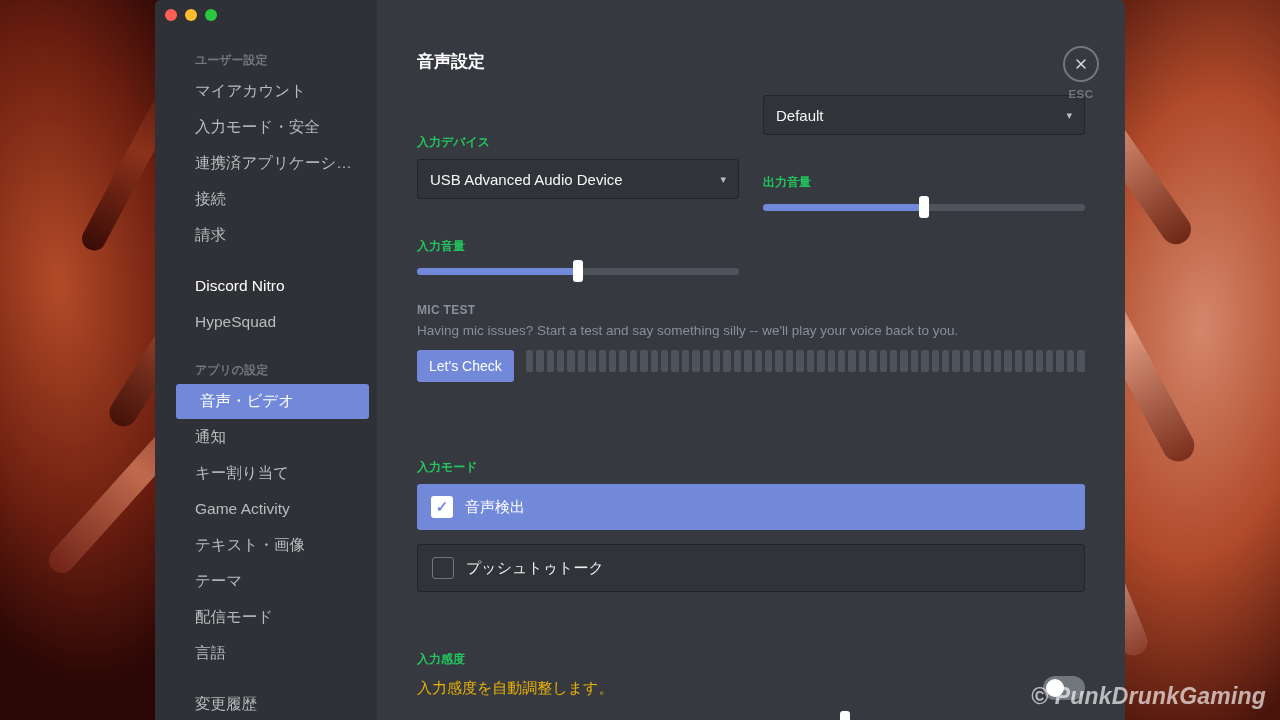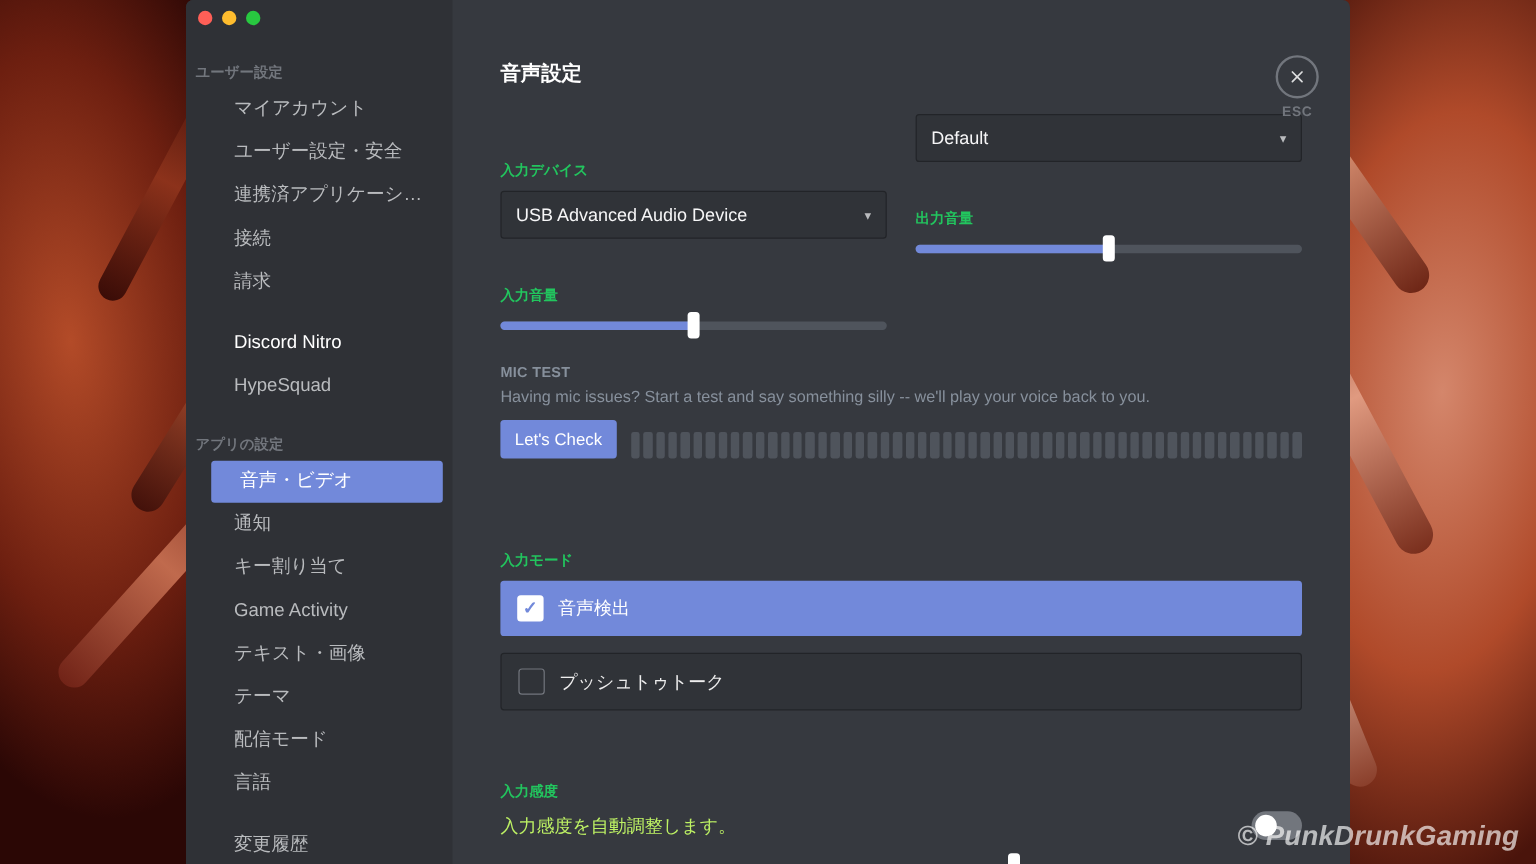--- a/index.html
+++ b/index.html
@@ -23,53 +23,53 @@
 .wallpaper .s5 { right: 20px; top: 320px; width: 280px; height: 32px; background: linear-gradient(90deg,#7a2f1d,#e09a80,#7a2f1d); transform: rotate(62deg); }
 .wallpaper .s6 { right: 60px; top: 520px; width: 260px; height: 28px; background: linear-gradient(90deg,#8a3f2b,#e7b39d,#8a3f2b); transform: rotate(68deg); }
 .window {
   position: absolute; left: 155px; top: 0; width: 970px; height: 720px;
   background: #36393f; display: flex; z-index: 2; border-radius: 6px 6px 0 0; overflow: hidden;
 }
 .traffic { position: absolute; left: 10px; top: 9px; display: flex; gap: 8px; z-index: 5; }
 .traffic span { width: 12px; height: 12px; border-radius: 50%; display: block; }
 .traffic .r { background: #ff5f57; } .traffic .y { background: #febc2e; } .traffic .g { background: #28c840; }
 .sidebar { width: 222px; background: #2f3136; padding-top: 44px; overflow: hidden; }
-.side-cat { color: #72767d; font-size: 12px; font-weight: 700; padding: 8px 12px 4px 8px; }
+.side-cat { color: #72767d; font-size: 12px; font-weight: 700; padding: 8px 12px 4px 40px; }
 .side-item { color: #b9bbbe; font-size: 15.5px; font-weight: 500; padding: 7px 10px 7px 24px; margin: 1px 8px 1px 16px; border-radius: 3px; cursor: pointer; line-height: 1.35; white-space: nowrap; overflow: hidden; text-overflow: ellipsis; }
 .side-item.active { background: #7289da; color: #fff; margin-left: 21px; }
 .side-item.nitro { color: #ffffff; }
 .content { flex: 1; padding: 50px 40px 0 40px; position: relative; color: #b9bbbe; overflow: hidden; }
 .content h2 { color: #fff; font-size: 17px; font-weight: 700; margin-bottom: 22px; }
 .content h3 { color: #fff; font-size: 15px; font-weight: 600; margin-bottom: 0; }
 .label-sm { color: #22c55e; font-size: 12px; font-weight: 700; text-transform: none; margin-bottom: 8px; margin-top: 39px; }
 .row2 { display: flex; gap: 24px; }
 .col { flex: 1; }
 .select { background: #303338; border: 1px solid #222428; border-radius: 3px; height: 40px;
   display: flex; align-items: center; justify-content: space-between; padding: 0 12px; color: #f6f6f7;
   font-size: 15px; cursor: pointer; margin-bottom: 18px; }
 .select .chev { color: #b9bbbe; font-size: 11px; }
 .slider { position: relative; height: 16px; margin-top: 6px; }
 .slider .track { position: absolute; left: 0; right: 0; top: 5px; height: 7px; background: #4f545c; border-radius: 4px; }
 .slider .fill { position: absolute; left: 0; top: 5px; height: 7px; background: #7289da; border-radius: 4px; }
 .slider .thumb { position: absolute; top: -3px; width: 10px; height: 22px; background: #fff; border-radius: 3px; cursor: grab; }
 .mictest-label { color: #87909c; font-size: 12px; font-weight: 700; margin-top: 24px; letter-spacing: 0.3px; }
 .mictest-desc { color: #87909c; font-size: 13.5px; margin: 6px 0 12px; }
-.mictest-row { display: flex; align-items: flex-end; gap: 12px; }
+.mictest-row { display: flex; align-items: flex-start; gap: 12px; }
 .btn-check { background: #7289da; color: #fff; border: none; border-radius: 3px; padding: 8px 12px; font-size: 14px; font-weight: 500; cursor: pointer; }
 .bars { flex: 1; display: flex; gap: 3px; height: 22px; }
 .bars span { flex: 1; background: #4f545c; border-radius: 2px; }
 .section-gap { height: 38px; }
 .mode-box { border-radius: 3px; padding: 12px 14px; display: flex; align-items: center; gap: 12px; margin-bottom: 14px; cursor: pointer; font-size: 15px; }
 .mode-box.sel { background: #7289da; color: #fff; }
 .mode-box.unsel { background: #303338; border: 1px solid #222428; color: #eee; }
 .chk { width: 22px; height: 22px; border-radius: 3px; display: flex; align-items: center; justify-content: center; }
 .mode-box.sel .chk { background: #fff; color: #7289da; font-weight: 900; font-size: 15px; }
 .mode-box.unsel .chk { border: 1.5px solid #72767d; }
 .sens-row { display: flex; align-items: center; justify-content: space-between; margin: 4px 0 14px; }
-.sens-row .txt { color: #bef264; font-size: 15px; font-weight: 500; }
+.sens-row .txt { color: #eab308; font-size: 15px; font-weight: 500; }
 .toggle { width: 42px; height: 24px; background: #72767d; border-radius: 12px; position: relative; cursor: pointer; }
 .toggle .knob { position: absolute; left: 3px; top: 3px; width: 18px; height: 18px; background: #fff; border-radius: 50%; }
 .sens-slider { position: relative; height: 18px; }
 .sens-slider .tL { position: absolute; left: 0; top: 6px; height: 7px; background: #faa61a; border-radius: 4px 0 0 4px; }
 .sens-slider .tR { position: absolute; right: 0; top: 6px; height: 7px; background: #43b581; border-radius: 0 4px 4px 0; }
 .sens-slider .thumb { position: absolute; top: -3px; width: 10px; height: 22px; background: #fff; border-radius: 3px; cursor: grab; }
 .close-wrap { position: absolute; right: 26px; top: 46px; text-align: center; color: #b9bbbe; }
 .close-btn { width: 36px; height: 36px; border: 2px solid #72767d; border-radius: 50%; display: flex; align-items: center; justify-content: center; cursor: pointer; color: #dcddde; margin-bottom: 6px; }
 .close-btn svg { width: 16px; height: 16px; }
 .esc { font-size: 11.5px; font-weight: 600; color: #72767d; letter-spacing: 0.5px; }
@@ -92,21 +92,21 @@
 <div class="window">
   <div class="traffic">
     <span class="r"></span>
     <span class="y"></span>
     <span class="g"></span>
   </div>
 
   <div class="sidebar">
     <div class="side-cat">ユーザー設定</div>
     <div class="side-item">マイアカウント</div>
-    <div class="side-item">ユーザー設定・安全</div>
+    <div class="side-item">入力モード・安全</div>
     <div class="side-item">連携済アプリケーショ…</div>
     <div class="side-item">接続</div>
     <div class="side-item">請求</div>
     <div style="height:14px"></div>
     <div class="side-item nitro">Discord Nitro</div>
     <div class="side-item">HypeSquad</div>
     <div style="height:14px"></div>
     <div class="side-cat">アプリの設定</div>
     <div class="side-item active">音声・ビデオ</div>
     <div class="side-item">通知</div>

